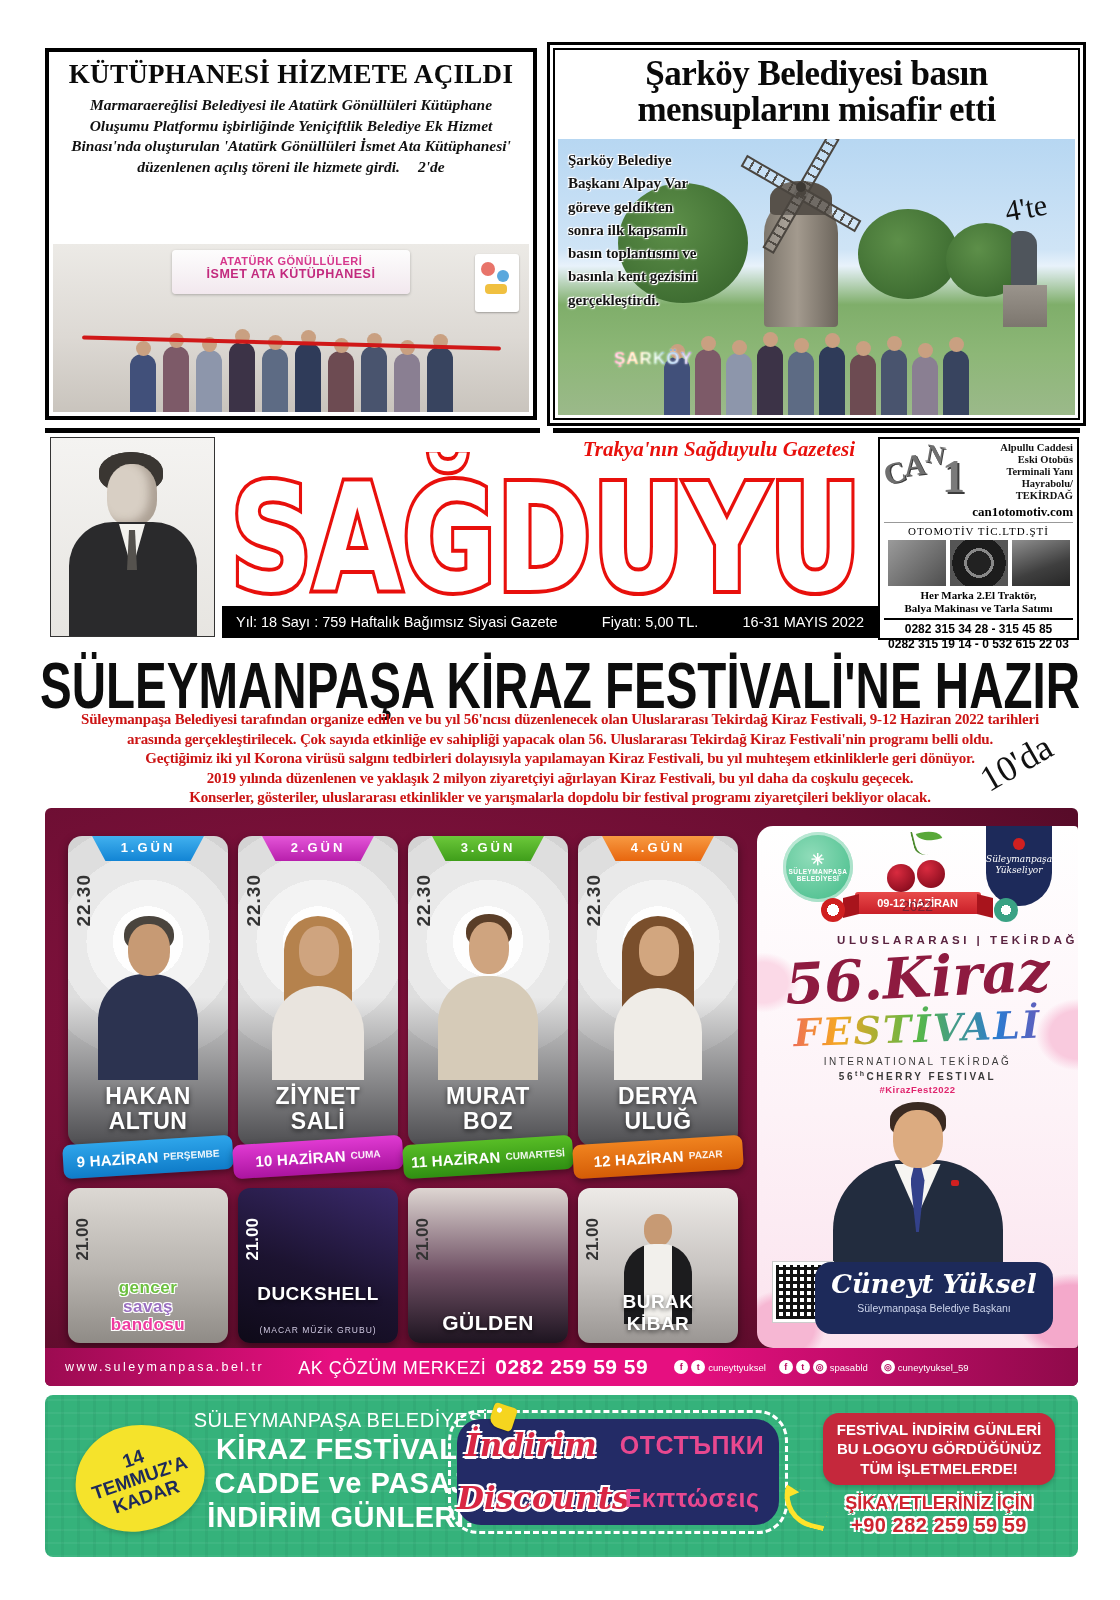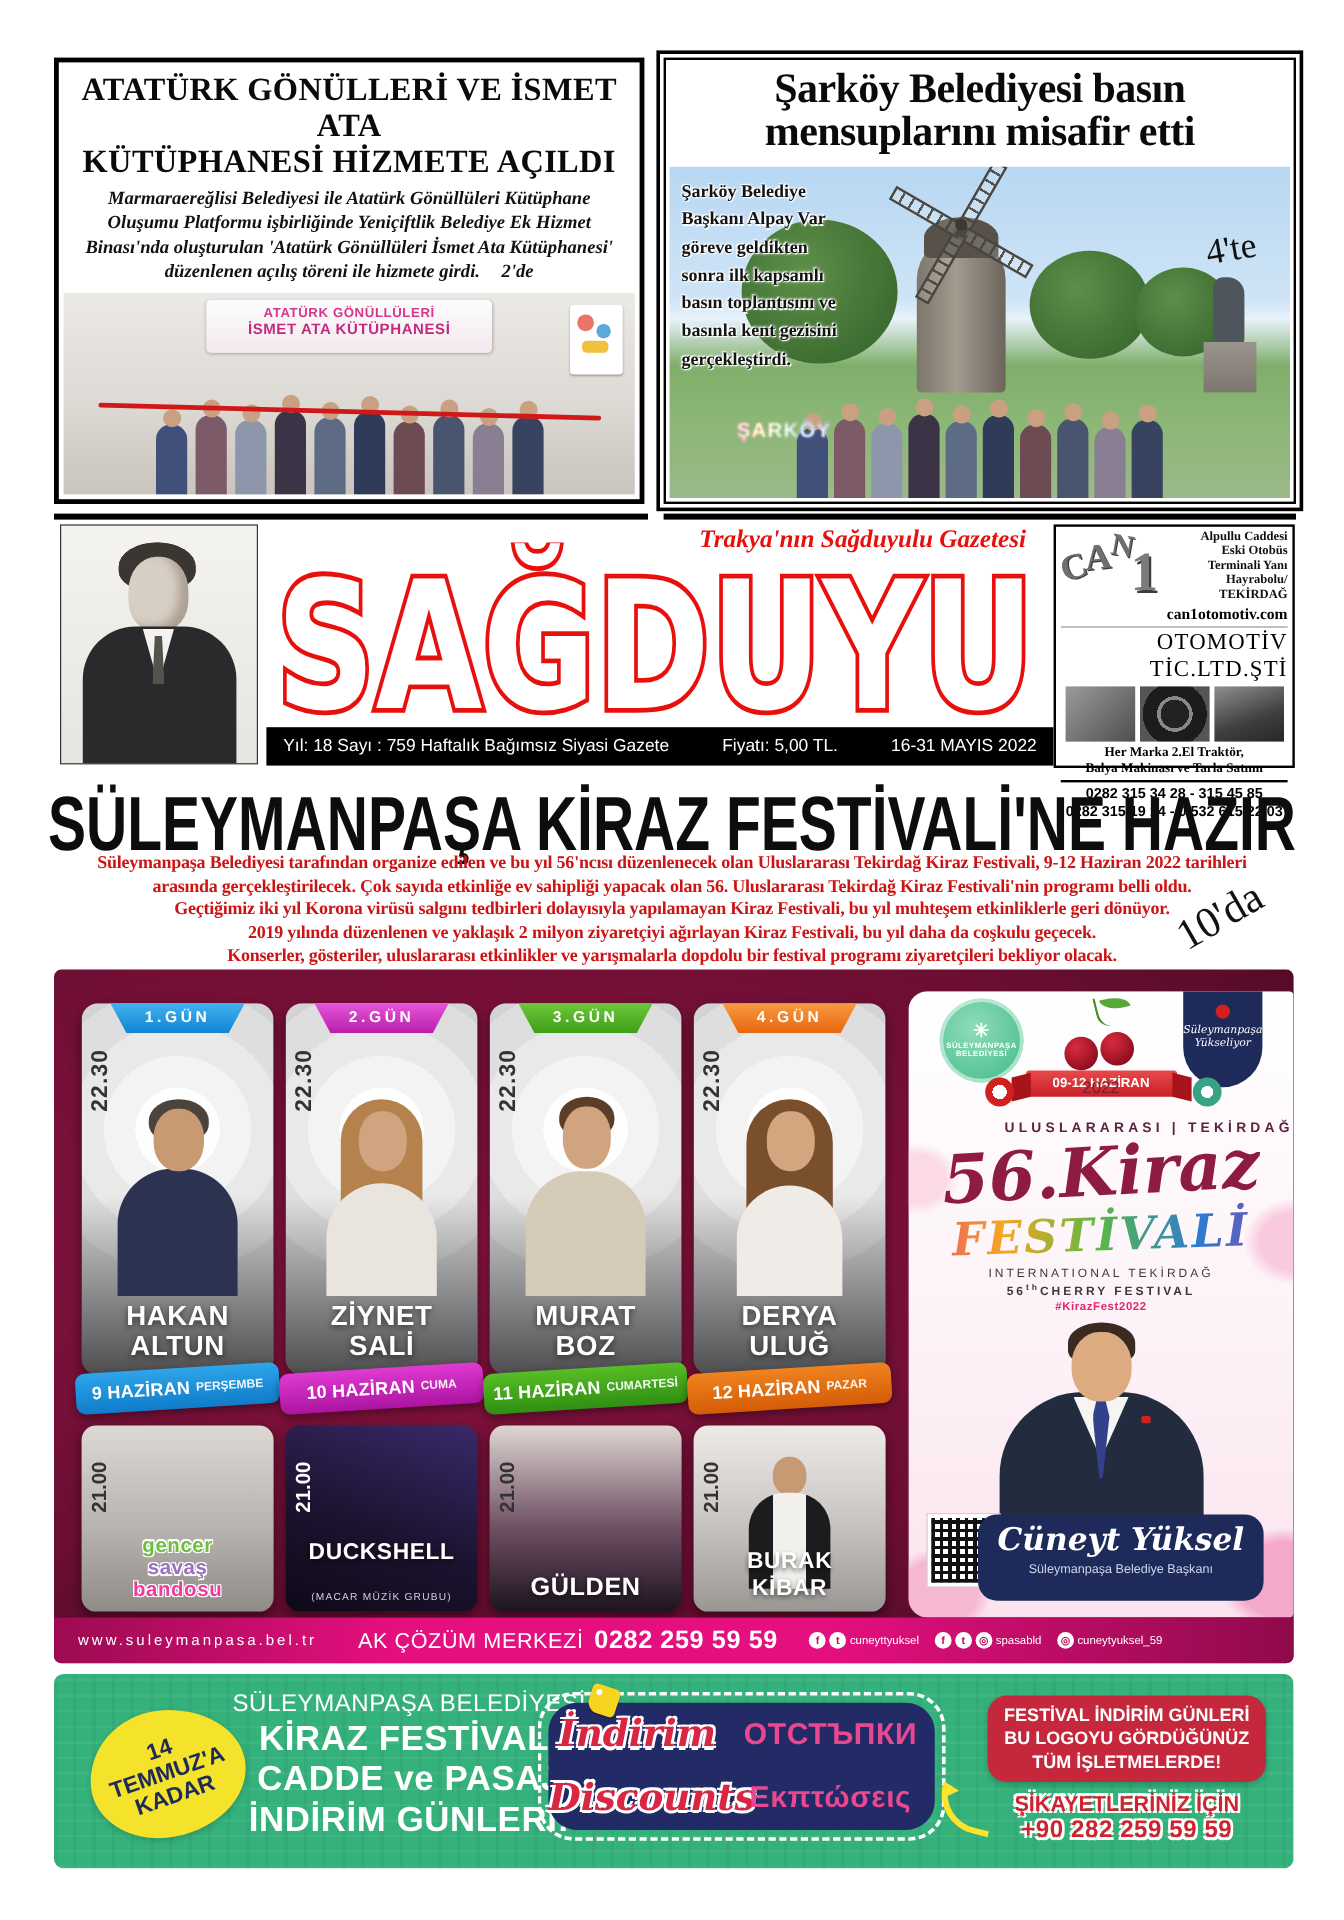--- a/index.html
+++ b/index.html
@@ -63,21 +63,21 @@
   .can{left:878px;top:437px;width:201px;height:203px;border:2px solid #000;box-sizing:border-box;background:#fff;padding:3px 4px;font-family:"Liberation Serif",serif;}
   .can-top{display:flex;justify-content:space-between;height:64px;}
   .can-logo{position:relative;width:86px;color:#6a6a6a;}
   .can-logo b{position:absolute;font-size:30px;font-weight:800;color:#6f6f6f;text-shadow:1px 1px 0 #3c3c3c;}
   .can-logo .l0{left:0;top:14px;transform:rotate(-18deg);}
   .can-logo .l1{left:20px;top:6px;transform:rotate(-6deg);}
   .can-logo .l2{left:42px;top:-2px;transform:rotate(10deg);font-size:26px;}
   .can-logo .num{position:absolute;left:58px;top:8px;font-size:46px;font-weight:800;color:#7a7a7a;text-shadow:2px 2px 0 #3c3c3c;}
   .can-addr{text-align:right;font-weight:700;font-size:10.5px;line-height:1.15;color:#111;}
   .can-web{text-align:right;font-weight:700;font-size:13px;margin-top:-2px;}
-  .can-company{text-align:right;font-size:19px;letter-spacing:1px;border-top:1px solid #999;margin-top:2px;padding-top:2px;font-weight:400;}
+  .can-company{text-align:center;font-size:11px;letter-spacing:1px;border-top:1px solid #999;margin-top:2px;padding-top:2px;font-weight:400;}
   .can-thumbs{display:flex;gap:4px;justify-content:center;margin-top:3px;}
   .can-thumbs span{width:58px;height:46px;display:block;background:linear-gradient(135deg,#9b9b9b,#4e4e4e);}
   .can-thumbs .tire{background:radial-gradient(circle at 50% 50%,#222 0 32%,#888 32% 40%,#1c1c1c 40% 72%,#555 72% 100%);}
   .can-thumbs .tract{background:linear-gradient(160deg,#8f8f8f 0%,#3f3f3f 60%,#262626 100%);}
   .can-services{text-align:center;font-weight:700;font-size:11px;line-height:1.2;margin-top:3px;}
   .can-phones{text-align:center;font-weight:700;font-size:12px;line-height:1.25;border-top:2px solid #000;margin-top:3px;padding-top:2px;font-family:"Liberation Sans",sans-serif;}
 
   
   .lead-red div{text-align:center;color:#cc1414;font-family:"Liberation Serif",serif;font-weight:700;font-size:15px;line-height:19.5px;letter-spacing:-.2px;white-space:nowrap;}
   .ref10{left:978px;top:742px;font-family:"Liberation Serif",serif;font-size:36px;color:#111;transform:rotate(-30deg);}
@@ -202,21 +202,20 @@
   .yarrow::before{content:"";position:absolute;left:-11px;top:-10px;width:0;height:0;border:8px solid transparent;border-bottom:12px solid #ffe32b;transform:rotate(-38deg);}
 </style>
 </head>
 <body>
 
 <div class="abs rule" style="left:45px;top:428px;width:495px;"></div>
 <div class="abs rule" style="left:553px;top:428px;width:527px;"></div>
 
 <div class="abs box-left">
   <div class="hl-left">
-    <div>ATATÜRK GÖNÜLLERİ VE İSMET ATA</div>
     <div>KÜTÜPHANESİ HİZMETE AÇILDI</div>
   </div>
   <div class="lead-left"><span>Marmaraereğlisi Belediyesi ile Atatürk Gönüllüleri Kütüphane Oluşumu Platformu işbirliğinde Yeniçiftlik Belediye Ek Hizmet Binası'nda oluşturulan 'Atatürk Gönüllüleri İsmet Ata Kütüphanesi' düzenlenen açılış töreni ile hizmete girdi.</span><span class="pref">2'de</span></div>
   <div class="photo-left">
     <div class="banner">
       <div class="b1">ATATÜRK GÖNÜLLÜLERİ</div>
       <div class="b2">İSMET ATA KÜTÜPHANESİ</div>
     </div>
     <div class="kidposter">
       <i style="left:6px;top:8px;width:14px;height:14px;background:#e8746a;"></i>

